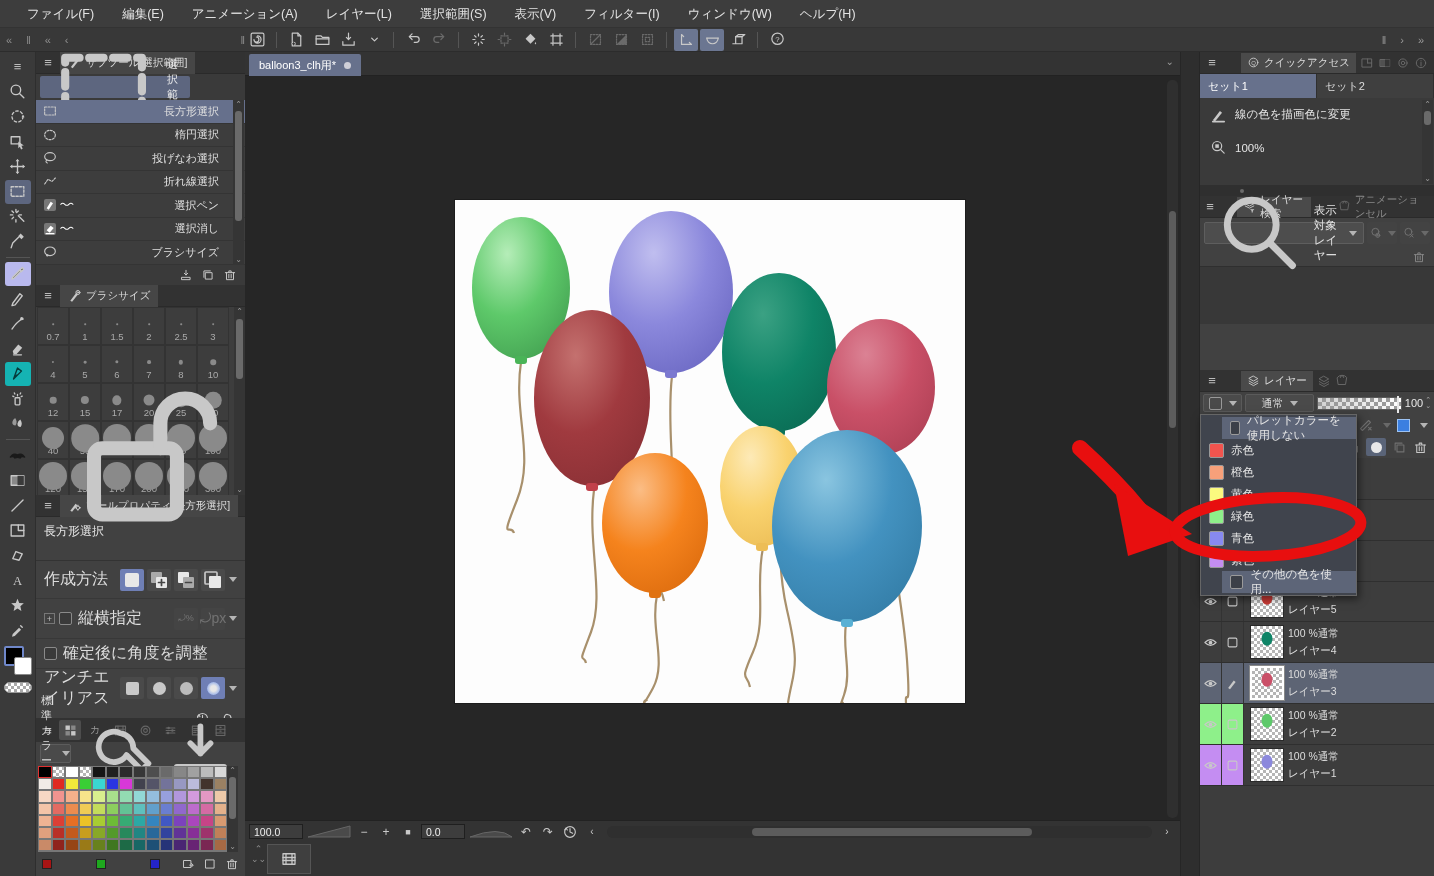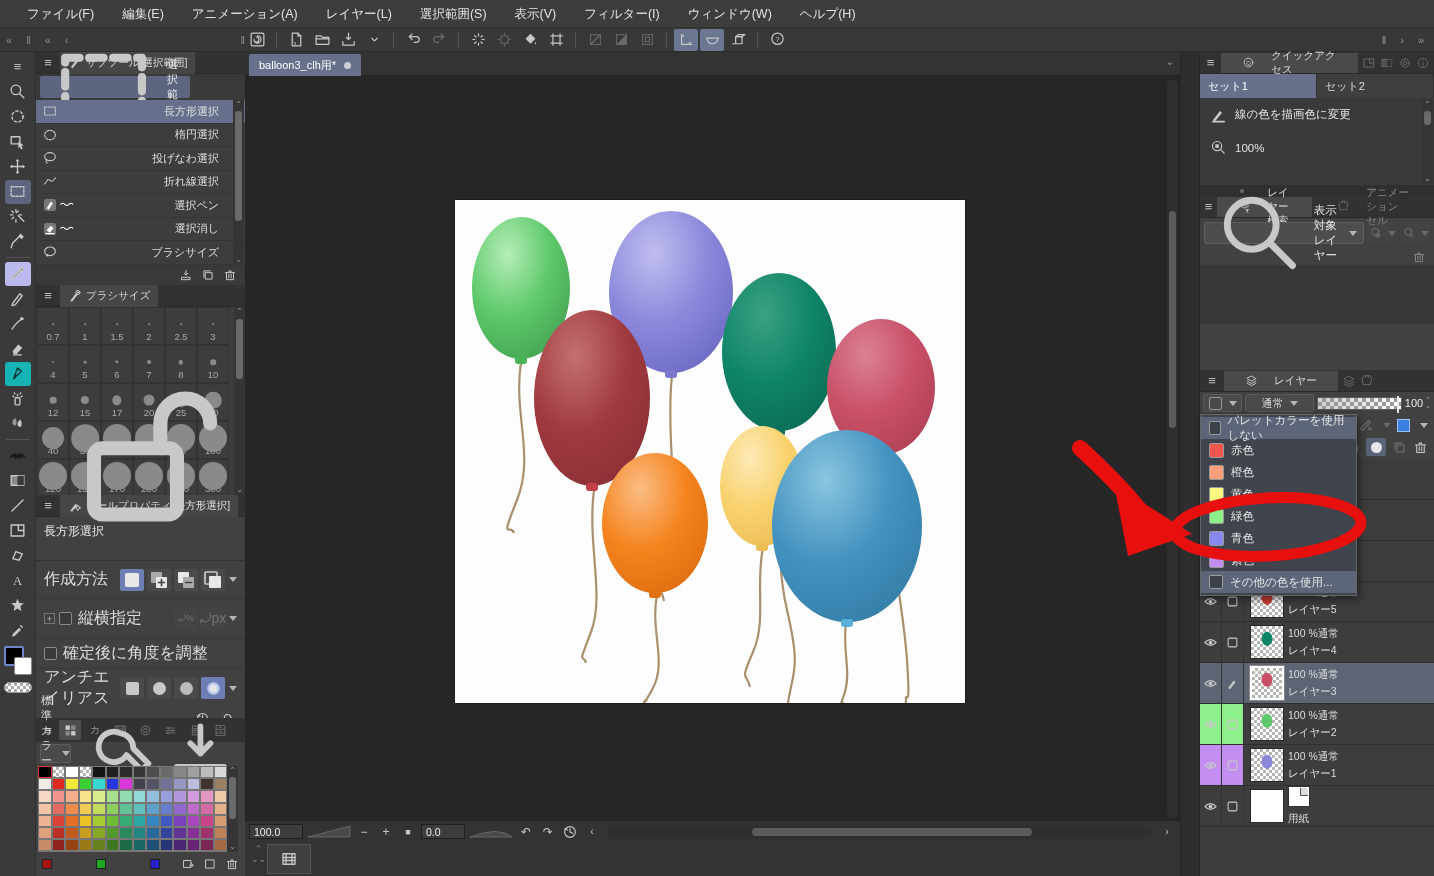--- a/index.html
+++ b/index.html
@@ -116,21 +116,21 @@
   .sb-thumbbtn{position:absolute;left:22px;top:2px;width:44px;height:30px;background:#3f3f3f;border:1px solid #555;display:flex;align-items:center;justify-content:center;}
   .sb-thumbbtn svg{width:18px;height:18px;}
   
   .cv-vscroll{position:absolute;right:2px;top:4px;width:11px;height:738px;background:#2f2f2f;border-radius:5px;}
   .cv-vthumb{position:absolute;left:2px;top:131px;height:217px;width:7px;background:#5c5c5c;border-radius:4px;}
   
   .gapstrip{position:absolute;left:1180px;top:0;width:20px;height:824px;background:#2e2e2e;border-left:1px solid #262626;border-right:1px solid #262626;}
   
   .rightpanels{position:absolute;left:1200px;top:0;width:234px;height:824px;background:#414141;}
   .rpanel{position:absolute;left:0;width:234px;}
-  .rtab{height:20px;display:flex;align-items:center;gap:16px;padding:0 21px;background:#4a4a4a;font-size:10.5px;color:#ddd;}
+  .rtab{height:20px;display:flex;align-items:center;gap:4px;padding:0 6px;background:#4a4a4a;font-size:10.5px;color:#ddd;margin-left:17px;}
   .rtab svg{width:13px;height:13px;}
   .rtab.gray{background:transparent;color:#8a8a8a;justify-content:center;}
   .settabs{display:flex;height:24px;background:#383838;}
   .settab{flex:1;height:24px;display:flex;align-items:center;padding:0 8px;font-size:11px;background:#3f3f3f;border-right:1px solid #2f2f2f;color:#ddd;}
   .settab.on{background:#67718c;color:#fff;}
   .qa-list{position:relative;height:89px;background:#3a3a3a;}
   .qa-item{display:flex;align-items:center;gap:8px;padding:8px 10px;font-size:11.5px;color:#e4e4e4;}
   .qa-item svg{width:17px;height:17px;}
   .rdivider{position:absolute;left:0;width:234px;height:11px;background:#2f2f2f;}
   .rdivider:after{content:"";position:absolute;left:40px;top:4px;width:4px;height:4px;border-radius:50%;background:#6a6a6a;}
@@ -165,21 +165,21 @@
   .lthumb{width:34px;height:34px;margin:3px 4px 3px 6px;position:relative;border:1px solid #2a2a2a;}
   .lthumb.frame{border:2px solid #fff;outline:1px solid #888;}
   .lthumb .ball{position:absolute;left:50%;top:30%;width:11px;height:14px;border-radius:50%;transform:translate(-50%,-30%);}
   .ltext{display:flex;flex-direction:column;justify-content:center;gap:3px;font-size:10.5px;color:#ddd;}
   .lsep-right{position:absolute;right:0;width:77px;height:1px;background:#2f2f2f;}
   .paper-icon{width:22px;height:26px;background:#fff;border:1px solid #333;position:relative;margin-bottom:2px;}
   .paper-icon:after{content:"";position:absolute;right:1px;top:1px;width:7px;height:7px;background:#ddd;border-left:1px solid #555;border-bottom:1px solid #555;}
   
   .dropdown{position:absolute;left:0px;top:44px;width:157px;background:#40444d;border:1px solid #666;box-shadow:2px 3px 8px rgba(0,0,0,.5);z-index:40;padding:2px 0;}
   .dd-item{height:22px;display:flex;align-items:center;gap:7px;padding:0 8px;font-size:11.5px;color:#e6e6e6;}
-  .dd-item.hl{background:#5d6578;}
+  .dd-item.hl{background:#5d6578;margin-left:21px;}
   .dd-sw{width:15px;height:15px;border:1px solid #999;border-radius:2px;}
   .dd-chk{width:14px;height:14px;border:1px solid #9a9a9a;border-radius:2px;background:#3c4048;}
   
   .annotate{position:absolute;left:0;top:0;width:1434px;height:876px;pointer-events:none;z-index:60;}
   .icon-img svg{display:block;}
 </style>
 </head>
 <body>
 
 <div class="app">
@@ -1521,38 +1521,20 @@
                 </svg>
               </div>
               <div class="lthumb checker">
                 <span class="ball" style="background: rgb(139, 136, 220);"></span>
               </div>
               <div class="ltext">
                 <span>100 %通常</span>
                 <span>レイヤー1</span>
               </div>
             </div>
-            <div class="lrow" style="top: 328px;">
-              <div class="lcol-eye">
-                <svg viewBox="0 0 24 24" width="100%" height="100%" fill="none" stroke="#c8c8c8" stroke-width="1.7" stroke-linecap="round" stroke-linejoin="round">
-                  <path d="M3 12 q9 -9 18 0 q-9 9 -18 0z"></path>
-                  <circle cx="12" cy="12" r="3" fill="#c8c8c8" stroke="none"></circle>
-                </svg>
-              </div>
-              <div class="lcol-chk">
-                <svg viewBox="0 0 24 24" width="100%" height="100%" fill="none" stroke="#c8c8c8" stroke-width="1.7" stroke-linecap="round" stroke-linejoin="round">
-                  <rect x="5" y="5" width="14" height="14" rx="2"></rect>
-                </svg>
-              </div>
-              <div class="lthumb" style="background: rgb(255, 255, 255);"></div>
-              <div class="ltext">
-                <div class="paper-icon"></div>
-                <span>用紙</span>
-              </div>
-            </div>
           </div>
 
         <div class="dropdown" id="palette-dropdown">
             <div class="dd-item hl">
               <span class="dd-chk"></span>
               <span>パレットカラーを使用しない</span>
             </div>
             <div class="dd-item">
               <span class="dd-sw" style="background: rgb(242, 84, 78);"></span>
               <span>赤色</span>

